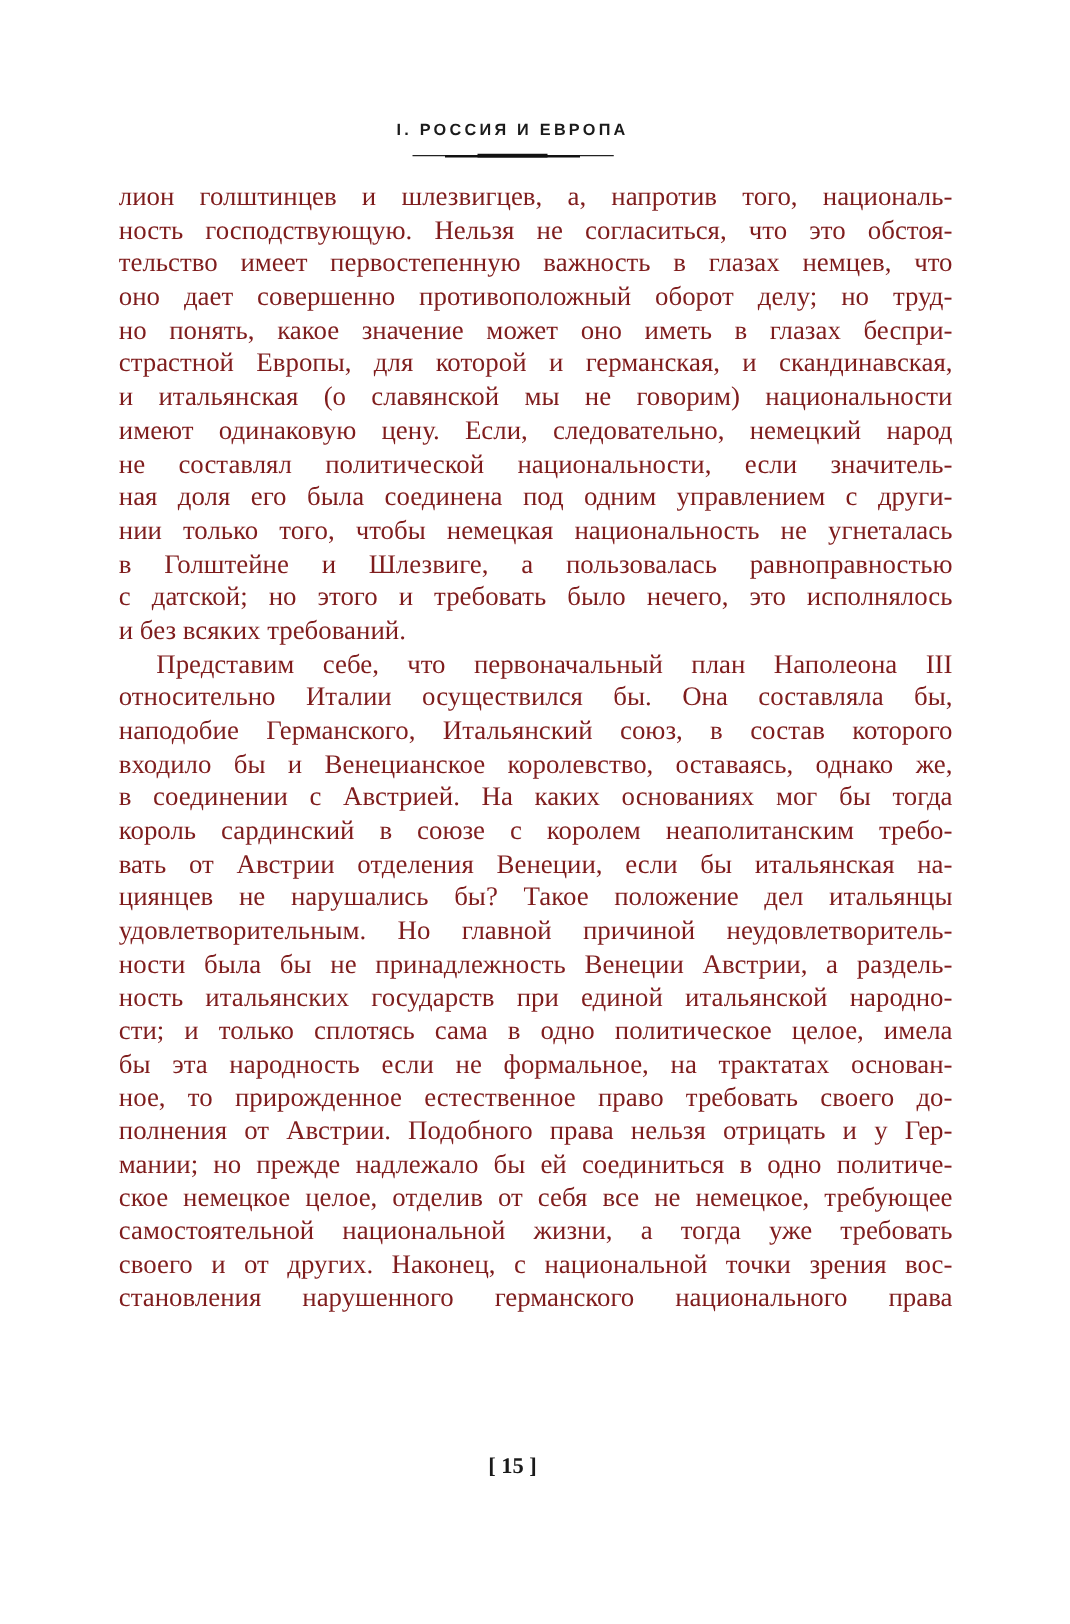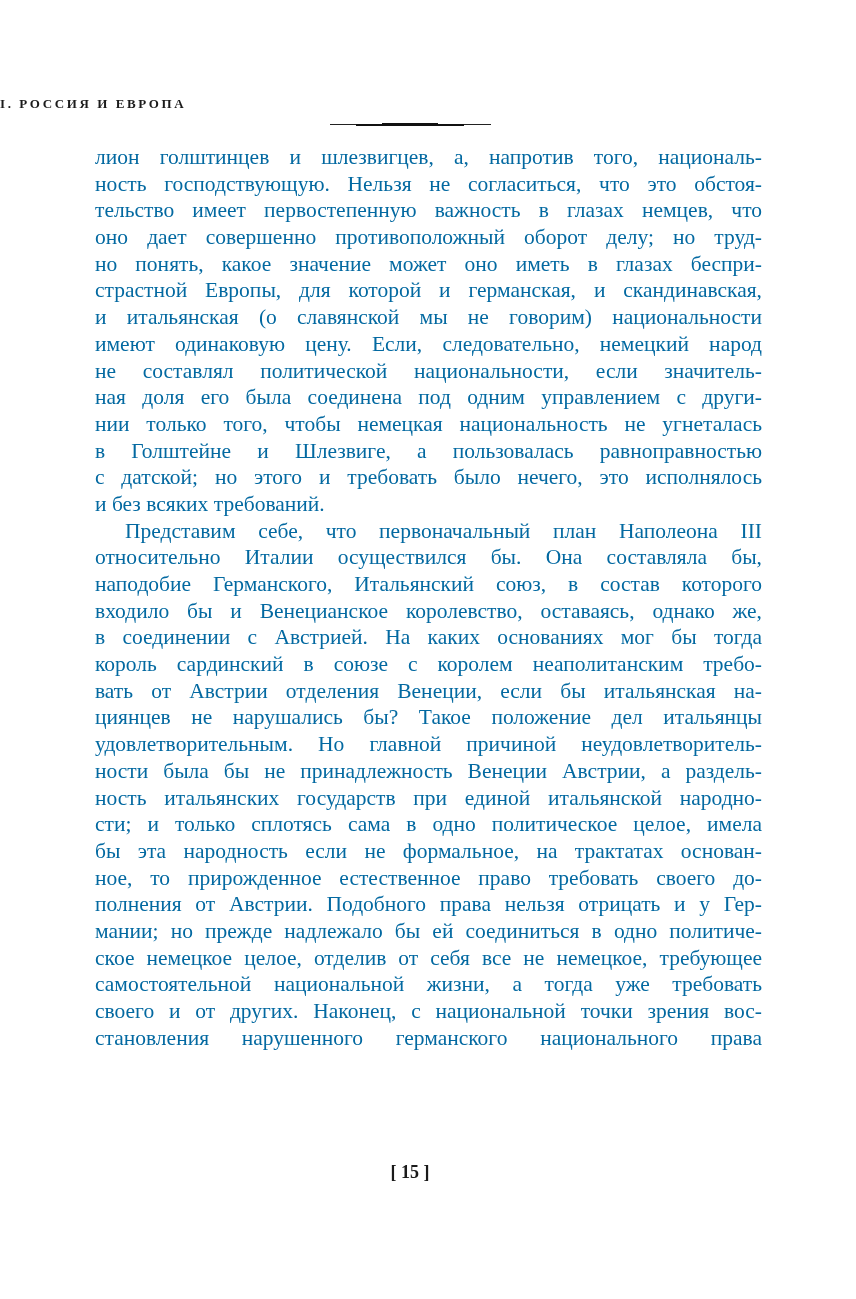--- a/index.html
+++ b/index.html
@@ -19,22 +19,22 @@
       position: absolute;
       left: 0; top: 0;
       width: 856px;
       height: 1299px;
     }
     .running-head {
       position: absolute;
       top: 96px;
       left: 0;
       width: 820px;
-      text-align: left;
-      font-family: Liberation Serif, serif;
+      text-align: center;
+      font-family: Liberation Sans, sans-serif;
       font-weight: bold;
       font-size: 13px;
       letter-spacing: 2.6px;
       color: #1b1b1b;
     }
     .head-rule {
       position: absolute;
       top: 124px;
       left: 330px;
       width: 161px;
@@ -64,21 +64,21 @@
       width: 667px;
     }
     .line {
       display: block;
       height: 26.7px;
       line-height: 26.7px;
       font-size: 21.5px;
       white-space: nowrap;
       text-align: justify;
       text-align-last: justify;
-      color: #0369a1;
+      color: #7f1d1d;
       transform-origin: left center;
     }
     .line.last {
       text-align-last: left;
     }
     .line.indent {
       padding-left: 30px;
     }
     .folio {
       position: absolute;

